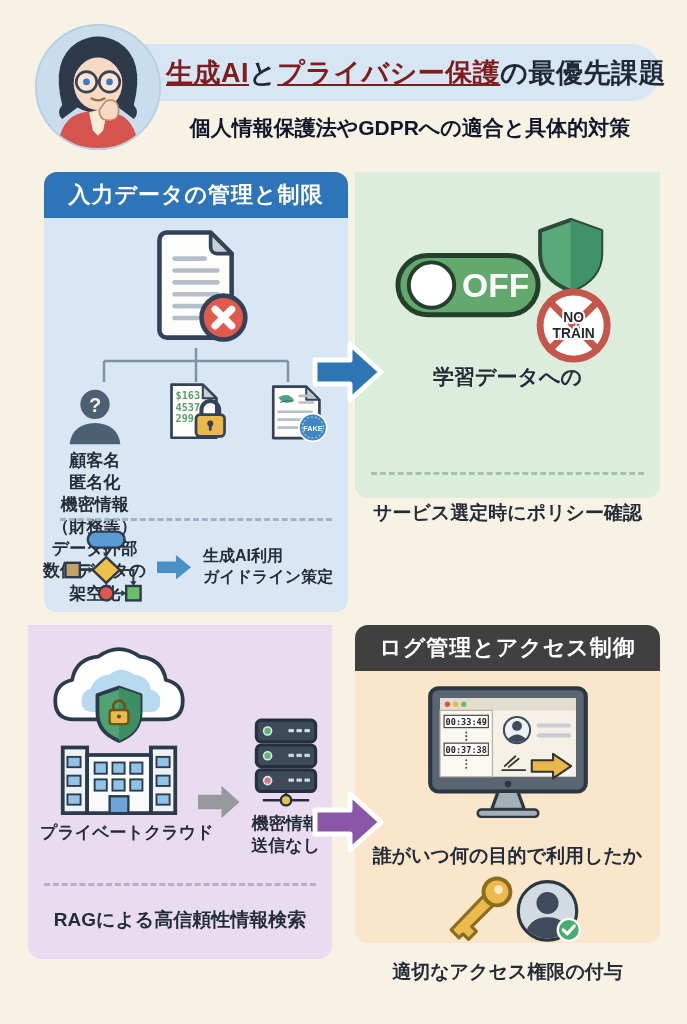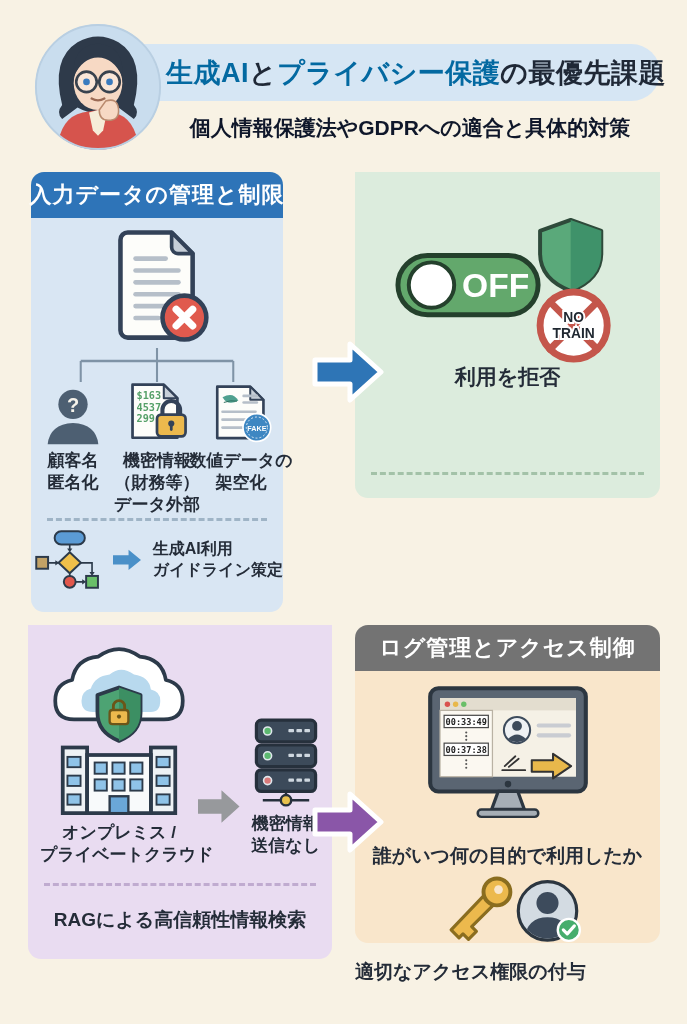--- a/index.html
+++ b/index.html
@@ -13,62 +13,62 @@
   }
   
   .header { position:absolute; top:22px; left:30px; right:27px; height:140px; }
   .avatar { position:absolute; left:4px; top:1px; width:128px; height:128px; z-index:3; }
   .title-bubble {
     position:absolute; left:80px; right:0; top:22px; height:57px;
     background:#d6e6f4; border-radius:29px;
     display:flex; align-items:center; justify-content:center; padding-left:62px;
   }
   .title { font-size:27px; font-weight:bold; letter-spacing:.5px; white-space:nowrap; color:#1f2836; }
-  .title .accent { color:#0369a1; }
+  .title .accent { color:#7f1d1d;text-decoration:underline; }
   .subtitle {
     position:absolute; top:92px; left:130px; right:0; text-align:center;
     font-size:21px; font-weight:bold; color:#0f172a; white-space:nowrap;
   }
   
   .panel { position:absolute; border-radius:14px; }
   .panel-head {
     height:46px; border-radius:13px 13px 0 0;
     display:flex; align-items:center; justify-content:center;
     color:#fff; font-size:22px; font-weight:bold; letter-spacing:1px; white-space:nowrap;
   }
   .panel-body { position:relative; border-radius:0 0 13px 13px; }
-  .panel-tl { left:31px;  top:172px; width:252px; height:440px; }
+  .panel-tl { left:44px;  top:172px; width:304px; height:440px; }
   .panel-tr { left:355px; top:172px; width:305px; height:440px; }
   .panel-bl { left:28px;  top:625px; width:304px; height:380px; }
   .panel-br { left:355px; top:625px; width:305px; height:380px; }
   .panel-tl .panel-head { background:#2e74b8; }
   .panel-tl .panel-body { background:#d9e6f3; height:394px; }
   .panel-tr .panel-head { background:#47a067; }
   .panel-tr .panel-body { background:#dcecdd; height:326px; }
   .panel-bl .panel-head { background:#8f51ab; }
   .panel-bl .panel-body { background:#e9dcf1; height:334px; }
-  .panel-br .panel-head { background:#737373; }
+  .panel-br .panel-head { background:#404040; }
   .panel-br .panel-body { background:#f9e6cb; height:272px; }
 
   .flow-arrow { position:absolute; z-index:5; }
   .flow-arrow.top { left:312px; top:336px; }
   .flow-arrow.bottom { left:312px; top:786px; }
 
   .divider { position:absolute; left:16px; right:16px; border-top:3px dashed #9fb4c6; }
   .panel-tr .divider { border-color:#a3c2a8; }
   .panel-bl .divider { border-color:#c0abd0; }
 
   .center-x { left:50%; transform:translateX(-50%); }
 
   
   .p1-doc    { position:absolute; top:10px; }
   .p1-tree   { position:absolute; top:130px; left:0; width:100%; height:34px; }
   .p1-icons  { position:absolute; top:164px; left:0; right:0; display:flex; }
   .p1-icons .col, .p1-labels .col { width:33.33%; display:flex; justify-content:center; align-items:flex-end; }
-  .p1-labels { position:absolute; top:232px; left:0; right:0; display:flex; }
+  .p1-labels { position:absolute; top:232px; left:0; right:0; display:flex;flex-direction:column; }
   .p1-labels .col { align-items:flex-start; }
   .item-label { font-size:17px; font-weight:bold; line-height:1.3; text-align:center; white-space:nowrap; }
   .p1-divider { top:300px; }
   .p1-footer { position:absolute; top:312px; left:0; right:0; display:flex; align-items:center; justify-content:center; gap:10px; }
   .p1-footer .txt { font-size:16px; font-weight:bold; line-height:1.3; white-space:nowrap; }
 
   
   .p2-art  { position:absolute; top:42px; }
   .p2-text { position:absolute; top:190px; left:0; right:0; text-align:center;
              font-size:21px; font-weight:bold; line-height:1.4; }
@@ -85,21 +85,21 @@
   .p3-label { font-size:17px; font-weight:bold; line-height:1.3; white-space:nowrap; }
   .p3-divider { top:258px; }
   .p3-footer { position:absolute; top:282px; left:0; right:0; text-align:center;
                font-size:19px; font-weight:bold; white-space:nowrap; }
 
   
   .p4-monitor { position:absolute; top:14px; }
   .p4-text { position:absolute; top:172px; left:0; right:0; text-align:center;
              font-size:19px; font-weight:bold; white-space:nowrap;font-family:Liberation Mono, monospace; }
   .p4-icons { position:absolute; top:202px; }
-  .p4-footer { position:absolute; top:288px; left:0; right:0; text-align:left;
+  .p4-footer { position:absolute; top:288px; left:0; right:0; text-align:center;
                font-size:19px; font-weight:bold; white-space:nowrap; }
 </style>
 </head>
 <body>
 
 <div class="header">
   <div class="avatar">
     <svg viewBox="0 0 100 100" width="128" height="128">
       <defs>
           <clipPath id="avclip">
@@ -247,23 +247,24 @@
         <text x="105" y="84" text-anchor="middle" font-size="34" font-weight="bold" fill="#ffffff">OFF</text>
       </g>
       <g>
         <circle cx="184" cy="113" r="34" fill="#ffffff" stroke="#c4564b" stroke-width="7"></circle>
         <path d="M160 89 L208 137 M208 89 L160 137" stroke="#c4564b" stroke-width="7" stroke-linecap="round"></path>
         <text x="184" y="109" text-anchor="middle" font-size="14" font-weight="bold" fill="#1f2730" style="paint-order:stroke" stroke="#ffffff" stroke-width="4">NO</text>
         <text x="184" y="126" text-anchor="middle" font-size="14" font-weight="bold" fill="#1f2730" style="paint-order:stroke" stroke="#ffffff" stroke-width="4">TRAIN</text>
       </g>
     </svg>
     <div class="p2-text">
-      <div>利用を拒否</div>
+      <div>学習データへの</div>
     </div>
     <div class="divider p2-divider"></div>
+    <div class="p2-footer">サービス選定時にポリシー確認</div>
   </div>
 </section>
 
 <section class="panel panel-bl">
   <div class="panel-body">
     <div class="p3-art">
       <div class="p3-col1">
         <svg viewBox="0 0 160 195" width="150">
           <path d="M32 90 Q12 90 12 70 Q12 52 30 48 Q34 25 58 23 Q80 7 102 23 Q126 25 130 48 Q148 52 148 70 Q148 90 128 90 Z" fill="#ffffff" stroke="#2c3a4a" stroke-width="4" stroke-linejoin="round"></path>
           <path d="M52 82 Q40 82 40 70 Q40 60 50 57 Q54 44 70 42 Q82 32 96 42 Q112 44 114 58 Q124 60 124 70 Q124 82 114 82 Z" fill="#b8d9ee"></path>
@@ -287,21 +288,20 @@
             <rect x="70" y="172" width="20" height="18" fill="#6aa7d8" stroke="#2c3a4a" stroke-width="2.5"></rect>
             <rect x="25" y="130" width="14" height="11" fill="#8fc3e8" stroke="#2c3a4a" stroke-width="2"></rect>
             <rect x="25" y="150" width="14" height="11" fill="#8fc3e8" stroke="#2c3a4a" stroke-width="2"></rect>
             <rect x="25" y="170" width="14" height="11" fill="#8fc3e8" stroke="#2c3a4a" stroke-width="2"></rect>
             <rect x="120" y="130" width="14" height="11" fill="#8fc3e8" stroke="#2c3a4a" stroke-width="2"></rect>
             <rect x="120" y="150" width="14" height="11" fill="#8fc3e8" stroke="#2c3a4a" stroke-width="2"></rect>
             <rect x="120" y="170" width="14" height="11" fill="#8fc3e8" stroke="#2c3a4a" stroke-width="2"></rect>
           </g>
         </svg>
         <div class="p3-label">
-          <div>オンプレミス /</div>
           <div>プライベートクラウド</div>
         </div>
       </div>
       <svg class="p3-grayarrow" viewBox="0 0 48 40" width="44">
         <polygon points="0,12 26,12 26,2 46,20 26,38 26,28 0,28" fill="#97999c"></polygon>
       </svg>
       <div class="p3-col2">
         <svg viewBox="0 0 90 115" width="72">
           <rect x="8" y="4" width="74" height="27" rx="6" fill="#3c4a5a" stroke="#26303c" stroke-width="4"></rect>
           <rect x="8" y="35" width="74" height="27" rx="6" fill="#3c4a5a" stroke="#26303c" stroke-width="4"></rect>

